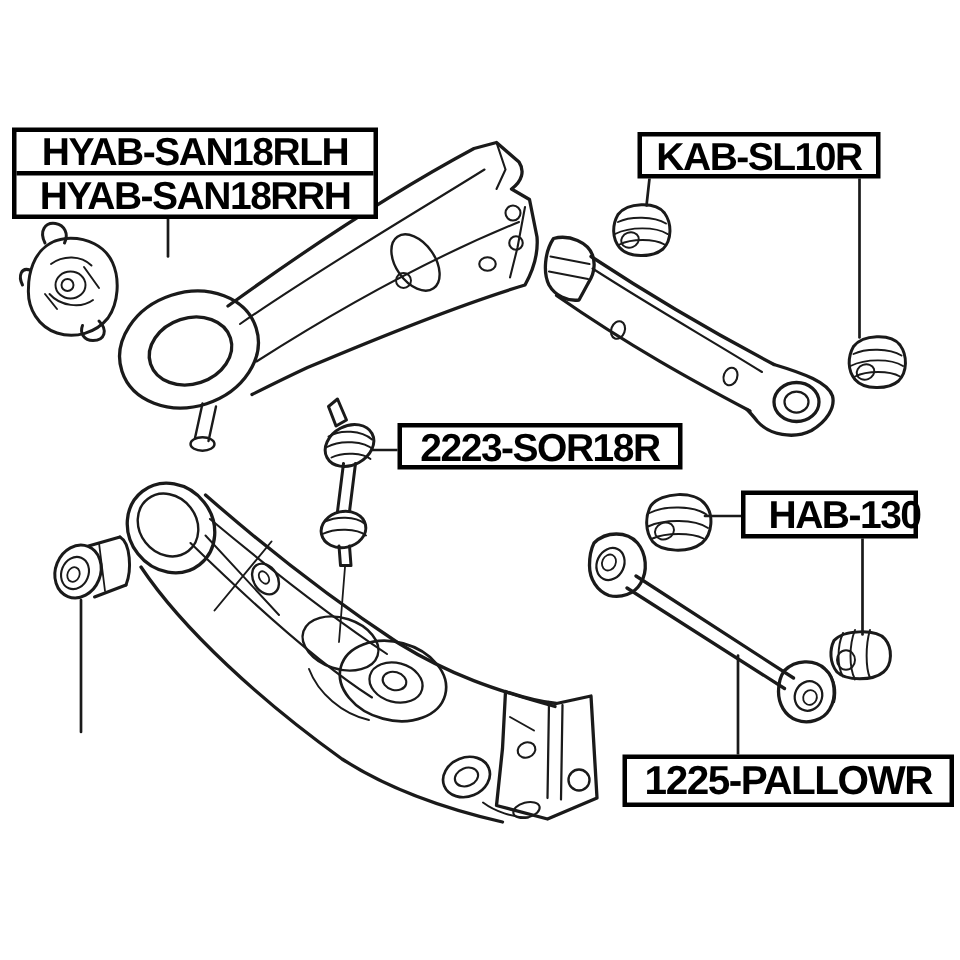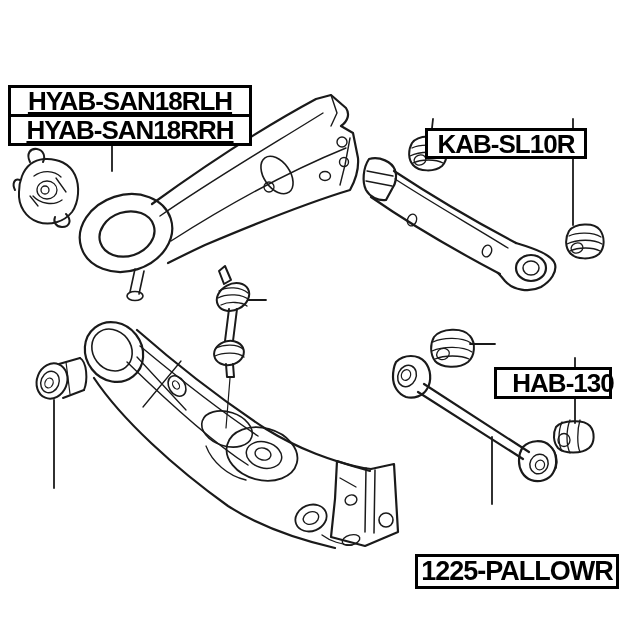--- a/index.html
+++ b/index.html
@@ -6,37 +6,36 @@
   .stage{
     position:relative;width:640px;height:640px;background:#ffffff;
     font-family:"Liberation Sans",sans-serif;overflow:hidden;
   }
   .stage svg{position:absolute;left:0;top:0;}
   .plabel{
     position:absolute;background:#ffffff;border:3px solid #000;
     box-sizing:border-box;display:flex;align-items:center;justify-content:center;
     font:700 26px/1 "Liberation Sans",sans-serif;letter-spacing:-1px;color:#000;
     white-space:nowrap;
-    margin-top:40px;
   }
   .plabel-stack{
     position:absolute;background:#ffffff;border:3px solid #000;
     box-sizing:border-box;color:#000;
   }
   .plabel-stack .row{
     height:26px;display:flex;align-items:center;justify-content:center;
-    font:700 26px/1 "Liberation Sans",sans-serif;letter-spacing:-1px;white-space:nowrap;text-decoration:underline;
+    font:700 26px/1 "Liberation Sans",sans-serif;letter-spacing:-1px;white-space:nowrap;
   }
   .plabel-stack .row:first-child{border-bottom:3px solid #000;}
   #label-san18{left:8px;top:85px;width:244px;}
   #label-kab{left:425px;top:88px;width:162px;height:31px;}
   #label-sor{left:265px;top:282px;width:190px;height:31px;}
   #label-hab{left:494px;top:327px;width:118px;height:32px;padding-left:20px;}
   #label-enr{left:8px;top:487px;width:170px;height:32px;}
-  #label-pallowr{left:415px;top:514px;width:204px;height:35px;font-size:27px;}
+  #label-pallowr{left:415px;top:503px;width:221px;height:35px;font-size:27px;}
   .lineart{stroke:#1a1a1a;fill:none;stroke-linecap:round;stroke-linejoin:round;}
 </style>
 </head>
 <body>
 
 <div class="stage">
 
   <svg width="640" height="640" viewBox="0 0 640 640">
 
     <g class="lineart" stroke-width="1.8">
@@ -186,19 +185,20 @@
     </g>
   </svg>
 
   <div class="plabel-stack" id="label-san18">
     <div class="row">HYAB-SAN18RLH</div>
     <div class="row">HYAB-SAN18RRH</div>
   </div>
 
   <div class="plabel" id="label-kab">KAB-SL10R</div>
 
+  <div class="plabel" id="label-sor">2223-SOR18R</div>
 
   <div class="plabel" id="label-hab">HAB-130</div>
 
 
   <div class="plabel" id="label-pallowr">1225-PALLOWR</div>
 
 </div>
 
 </body></html>

